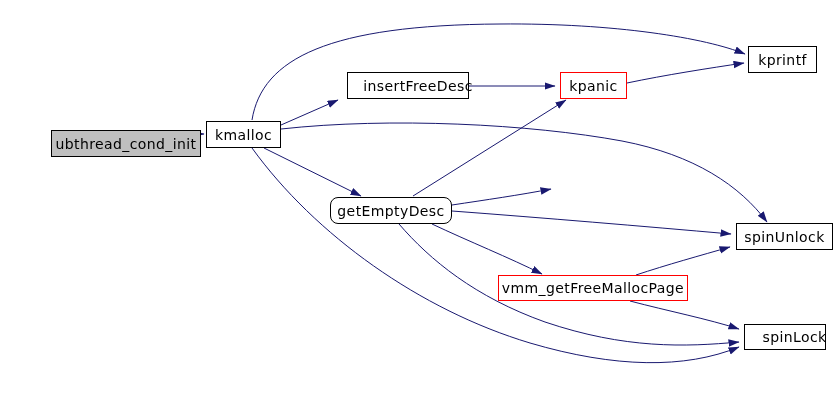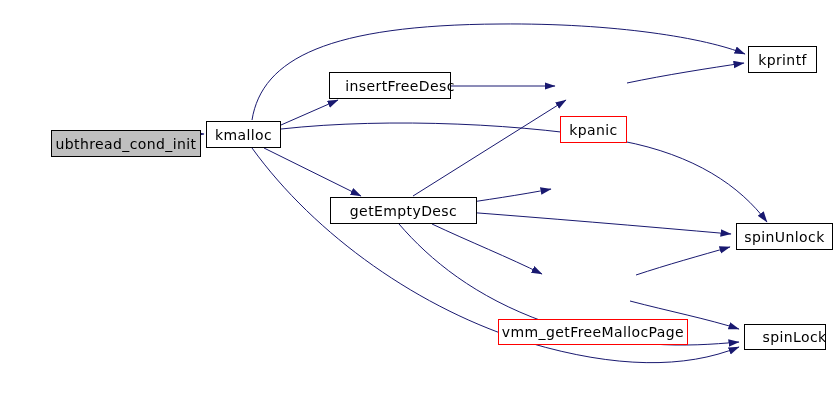--- a/index.html
+++ b/index.html
@@ -39,21 +39,20 @@
     font-size: 14px;
     letter-spacing: 0.4px;
     white-space: nowrap;
     cursor: default;
   }
   .node.root {
     background: var(--root-fill, #bfbfbf);
   }
   .node.highlight {
     border-color: var(--hl-border, #ff0000);
-    margin-top: 44px;
   }
 </style>
 </head>
 <body>
 
 <div class="canvas">
   <svg id="edges-svg" xmlns="http://www.w3.org/2000/svg">
     <defs>
       <marker id="arrow" markerUnits="userSpaceOnUse" markerWidth="12" markerHeight="9" refX="10.5" refY="3.75" orient="auto">
         <polygon id="arrow-head" points="0,0 11,3.75 0,7.5" fill="#191970"></polygon>
@@ -74,30 +73,30 @@
       <path d="M399,224 C430,260 475,297 545,322 C625,349 685,347 739,342" class="edge" marker-end="url(#arrow)"></path>
       <path d="M636,275 C666,265 702,255 730,247" class="edge" marker-end="url(#arrow)"></path>
       <path d="M630,301 C668,311 708,319 739,329" class="edge" marker-end="url(#arrow)"></path>
     </svg>
 <div class="node root" style="left: 7px; top: 130px; width: 150px; height: 27px; margin-left: 44px;">
       <span>ubthread_cond_init</span>
     </div>
     <div class="node normal" style="left: 206px; top: 121px; width: 75px; height: 27px;">
       <span>kmalloc</span>
     </div>
-    <div class="node normal" style="left: 329px; top: 72px; width: 122px; height: 27px; padding-left: 20px;">
+    <div class="node normal" style="left: 347px; top: 72px; width: 122px; height: 27px; padding-left: 20px;">
       <span>insertFreeDesc</span>
     </div>
     <div class="node highlight" style="left: 560px; top: 72px; width: 67px; height: 27px;">
       <span>kpanic</span>
     </div>
     <div class="node normal" style="left: 748px; top: 46px; width: 69px; height: 27px;">
       <span>kprintf</span>
     </div>
-    <div class="node normal" style="left: 330px; top: 197px; width: 147px; height: 27px;">
+    <div class="node normal" style="left: 330px; top: 197px; width: 122px; height: 27px; border-radius: 8px;">
       <span>getEmptyDesc</span>
     </div>
     <div class="node normal" style="left: 736px; top: 223px; width: 97px; height: 27px;">
       <span>spinUnlock</span>
     </div>
     <div class="node highlight" style="left: 498px; top: 275px; width: 190px; height: 26px;">
       <span>vmm_getFreeMallocPage</span>
     </div>
     <div class="node normal" style="left: 744px; top: 324px; width: 82px; height: 26px; padding-left: 19px;">
       <span>spinLock</span>

